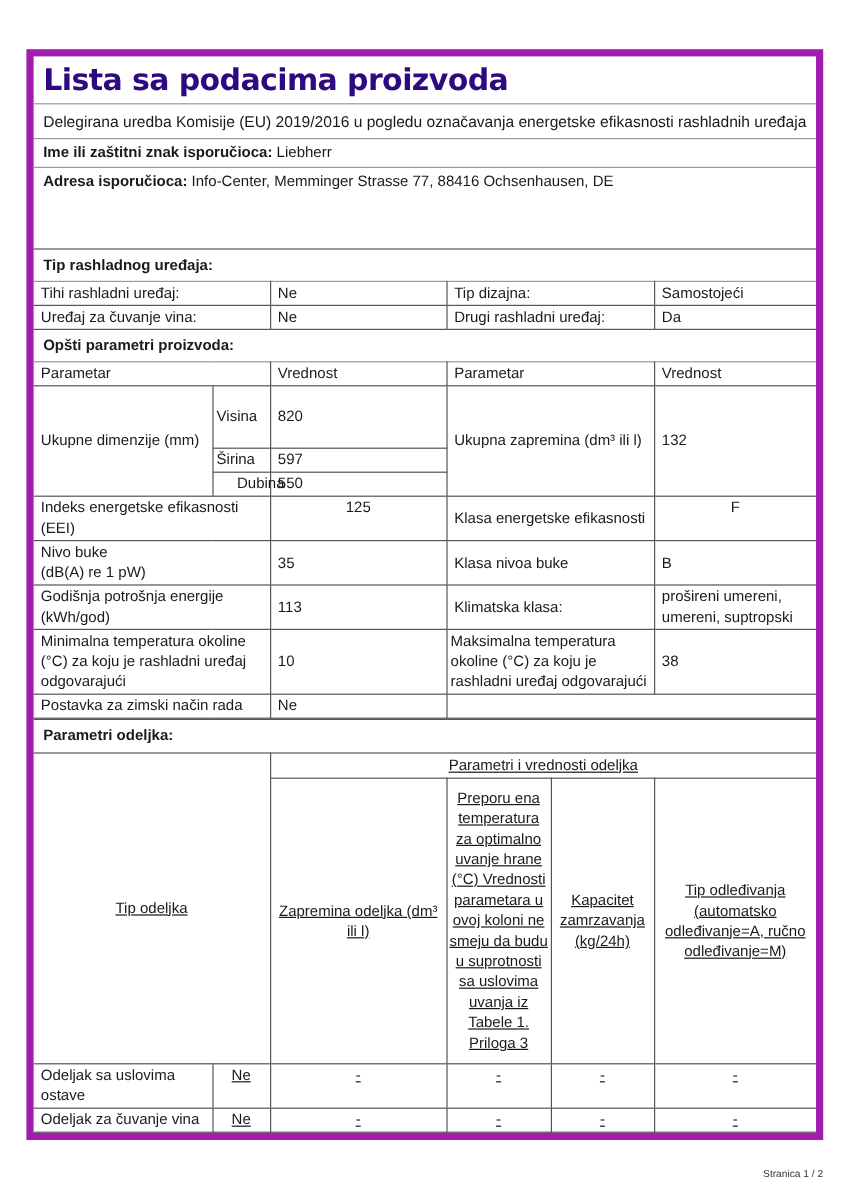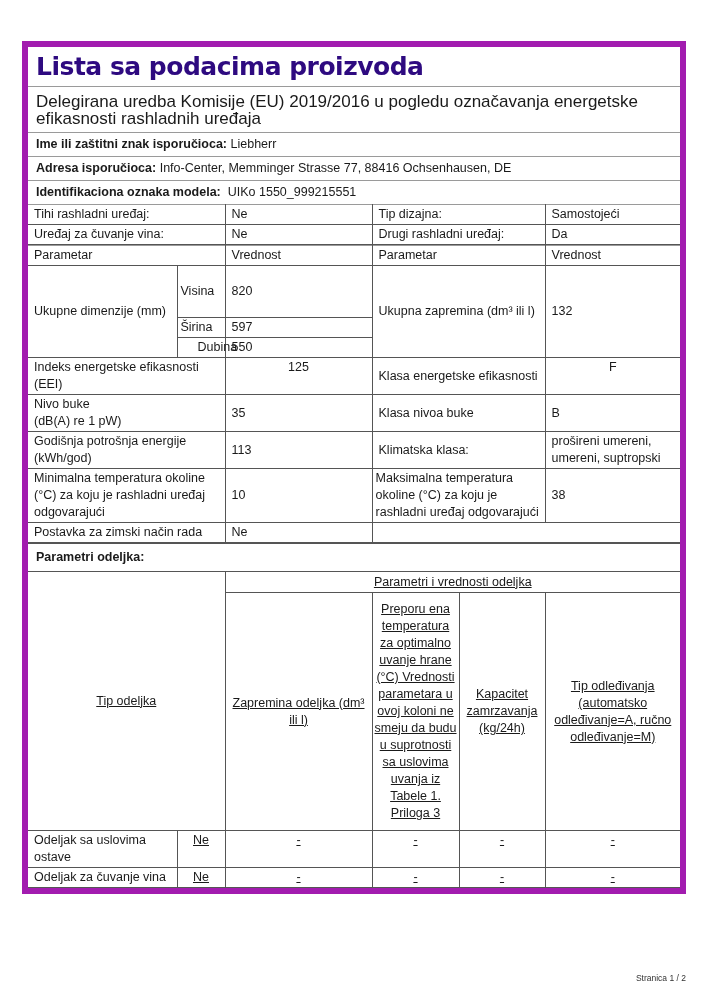--- a/index.html
+++ b/index.html
@@ -1,20 +1,20 @@
 <!DOCTYPE html>
 <html><head>
 <meta charset="utf-8">
 <style>
   html,body{margin:0;padding:0;background:#fff;}
   body{width:708px;height:1000px;position:relative;font-family:"Liberation Sans",sans-serif;color:#1a1a1a;font-size:12.5px;}
   .sheet{position:absolute;left:22px;top:41px;width:664px;border:6px solid #a21caf;box-sizing:border-box;}
   .title{font-family:"DejaVu Sans",sans-serif;font-weight:bold;color:#2e0a80;font-size:25px;padding:5px 8px 4px 8px;letter-spacing:-0.5px;line-height:30px;}
   .row{border-top:1px solid #9a9a9a;padding:3px 8px;line-height:17px;box-sizing:border-box;}
-  .row.sub{font-size:17px;padding:6px 8px 5px 8px;}
+  .row.sub{font-size:13px;padding:6px 8px 5px 8px;}
   .b{font-weight:bold;margin-top:44px;}
   table{border-collapse:collapse;width:100%;table-layout:fixed;}
   td{border:1px solid #555;padding:1px 6px;vertical-align:middle;line-height:17px;font-size:12.5px;}
   table.t{margin:0;}
   table.t tr:first-child td{border-top:1px solid #9a9a9a;}
   table.t td:first-child{border-left:none;margin-left:25px;}
   table.t td:last-child{border-right:none;}
   .top{vertical-align:top;text-align:center;}
   .c{text-align:center;text-decoration:underline;}
   .sec{border-top:1px solid #555;padding:3px 8px;font-weight:bold;line-height:18px;}
@@ -27,24 +27,21 @@
   <div class="title">Lista sa podacima proizvoda</div>
   <div class="row sub">Delegirana uredba Komisije (EU) 2019/2016 u pogledu označavanja energetske efikasnosti rashladnih uređaja</div>
   <div class="row">
     <span class="b">Ime ili zaštitni znak isporučioca:</span>
     <span>Liebherr</span>
   </div>
   <div class="row">
     <span class="b">Adresa isporučioca:</span>
     <span>Info-Center, Memminger Strasse 77, 88416 Ochsenhausen, DE</span>
   </div>
-  <div class="row">
-    <span class="b">Identifikaciona oznaka modela:</span>
-    &nbsp;<span>UIKo 1550_999215551</span>
-  </div>
+  <div class="row b" style="border-top:1px solid #555;line-height:20px;">Tip rashladnog uređaja:</div>
 
   <table class="t">
     <colgroup>
         <col style="width:197px">
         <col style="width:147px">
         <col style="width:173px">
         <col>
       </colgroup>
     <tbody>
         <tr>
@@ -55,20 +52,21 @@
     </tr>
     <tr>
       <td>Uređaj za čuvanje vina:</td>
       <td>Ne</td>
       <td>Drugi rashladni uređaj:</td>
       <td>Da</td>
     </tr>
   </tbody>
     </table>
 
+  <div class="sec" style="border-top:none;line-height:20px;">Opšti parametri proizvoda:</div>
 
   <table class="t">
     <colgroup>
         <col style="width:149px">
         <col style="width:48px">
         <col style="width:147px">
         <col style="width:173px">
         <col>
       </colgroup>
     <tbody>

